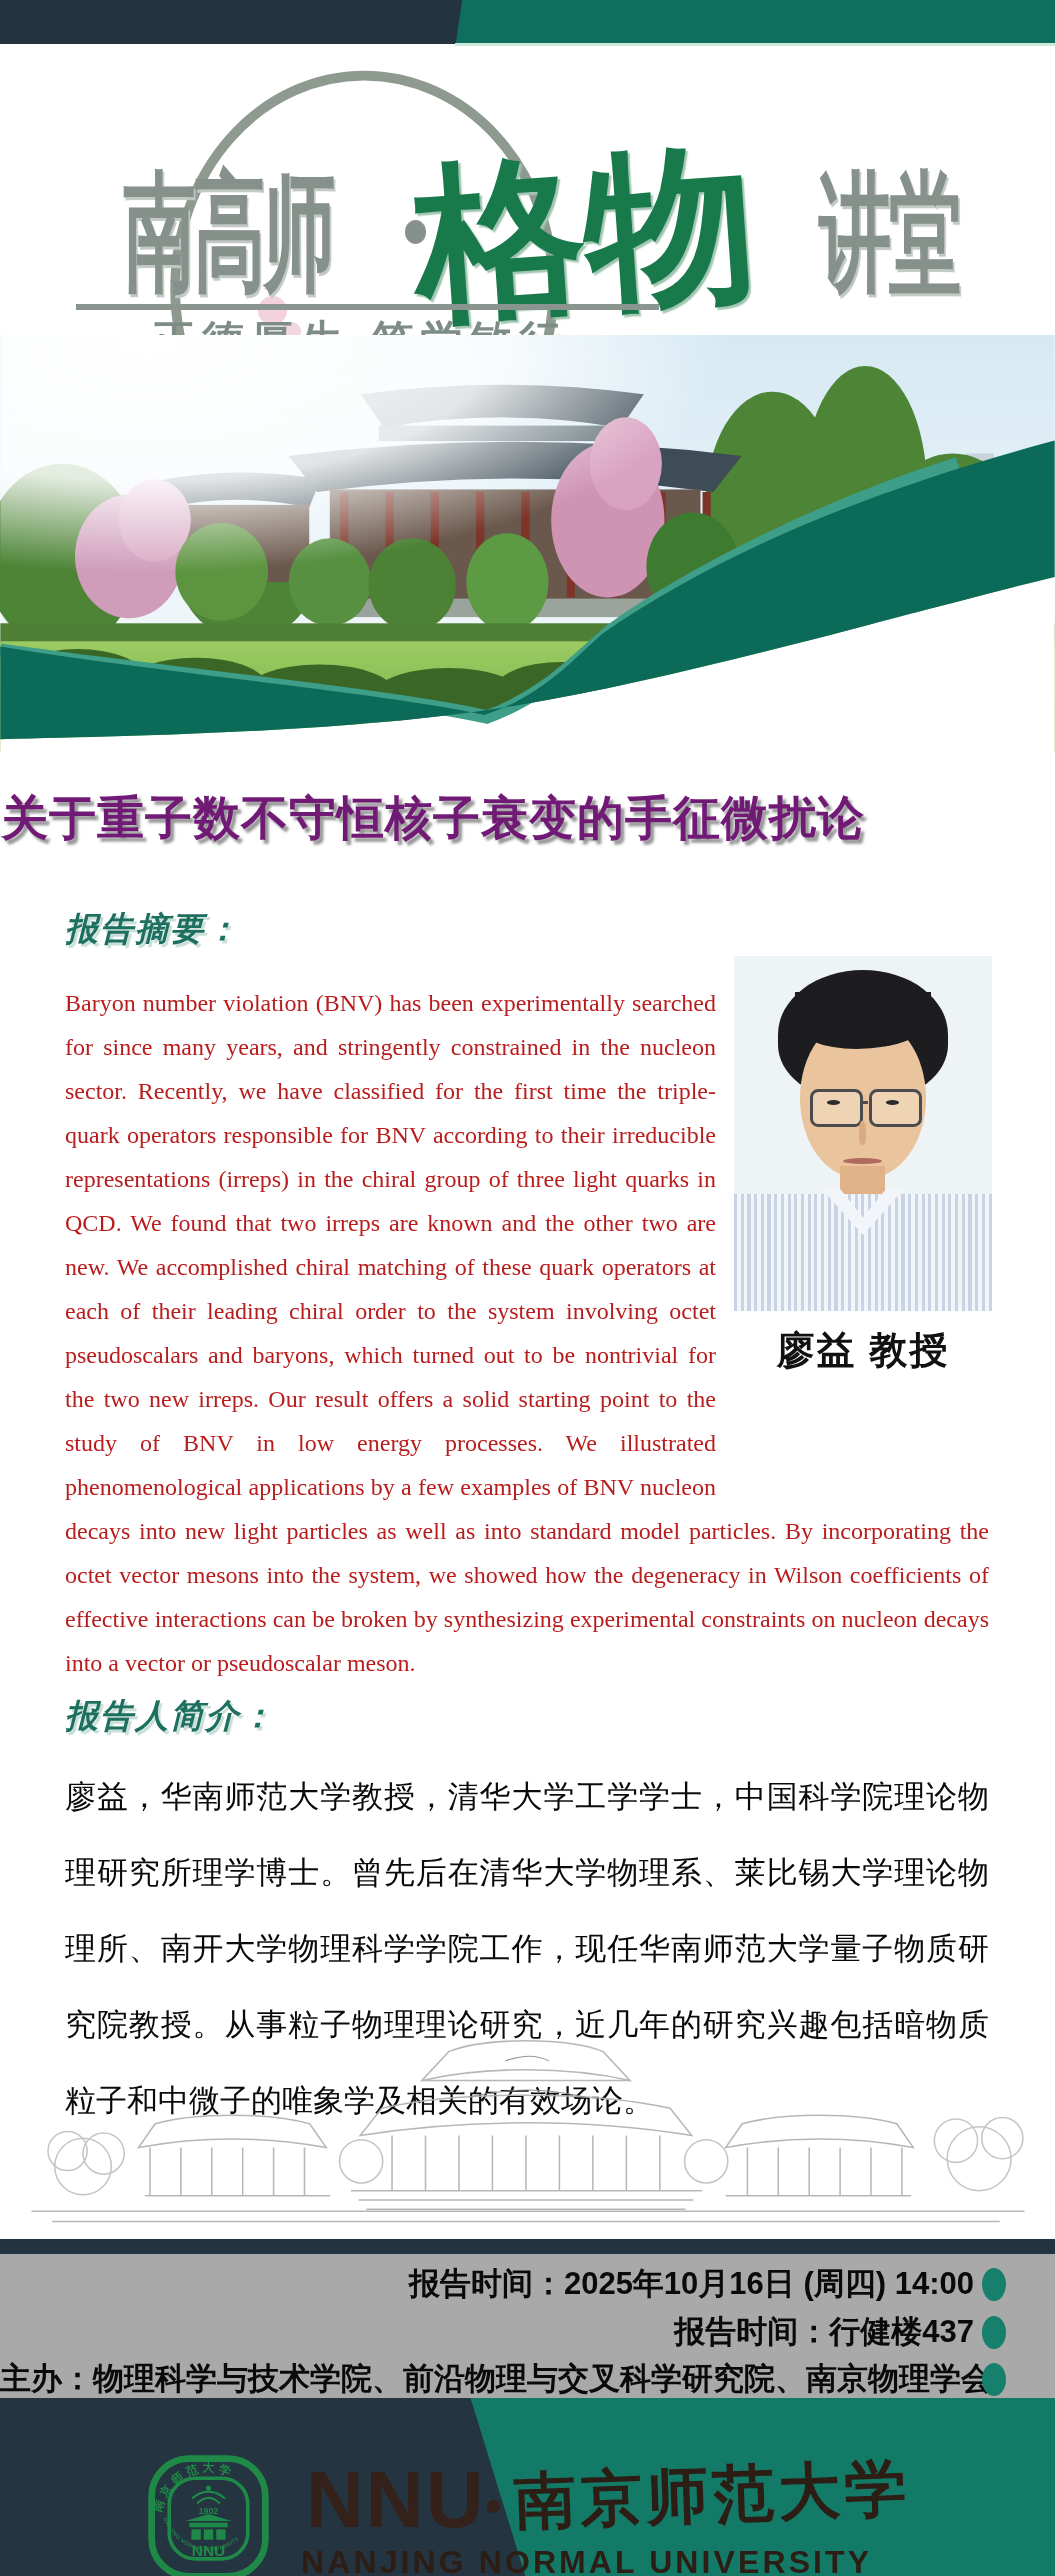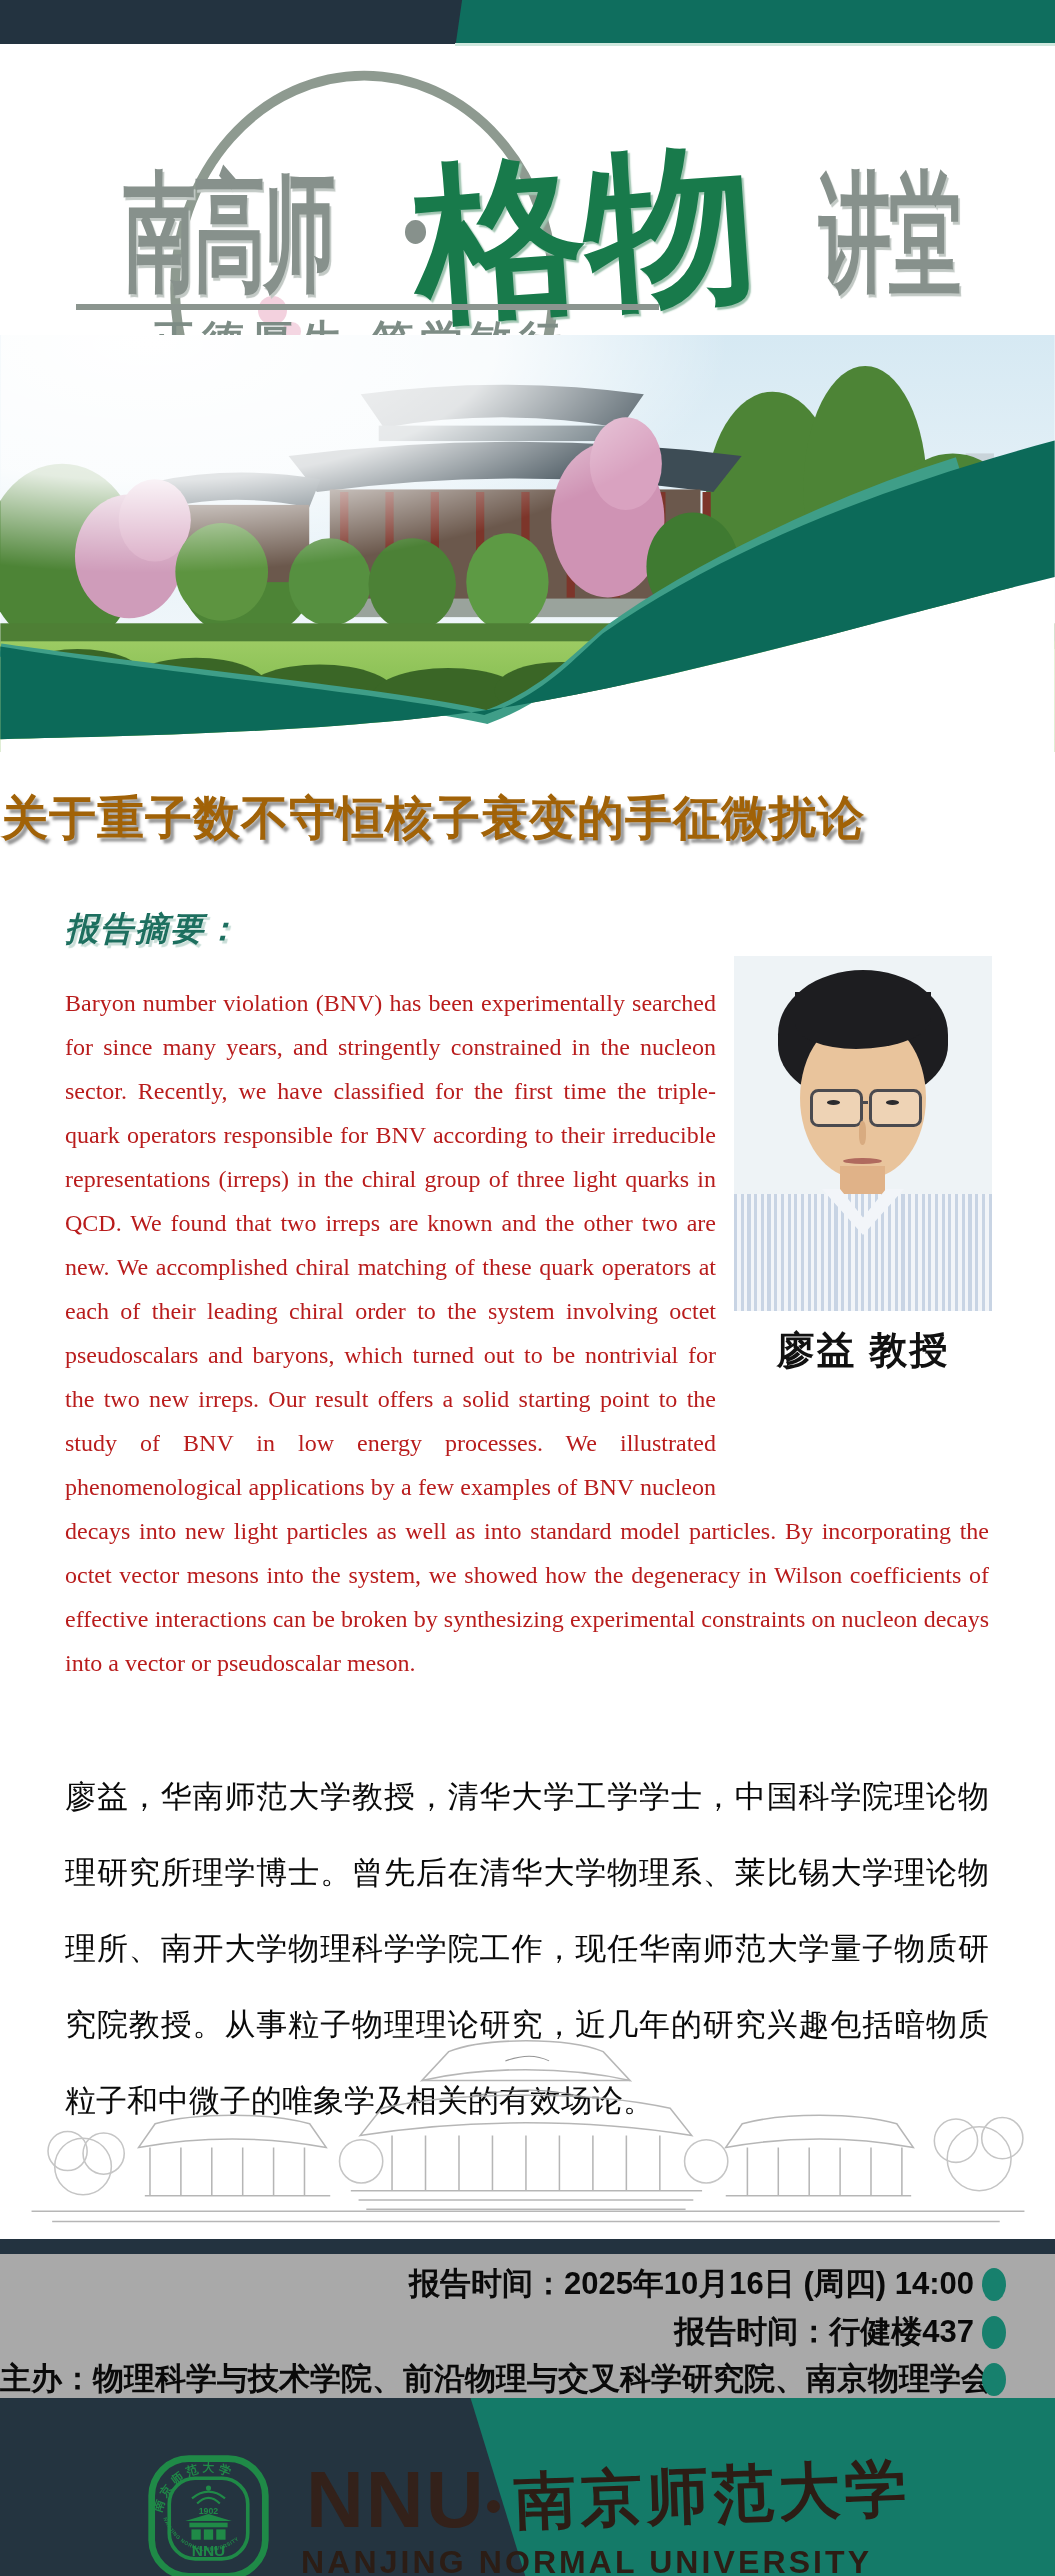--- a/index.html
+++ b/index.html
@@ -28,21 +28,21 @@
   .divider{left:76px;top:260px;width:583px;height:5.7px;background:#8b958f;}
   .motto{left:77px;top:269px;width:567px;text-align:center;color:#7d8c85;font-weight:bold;
          font-size:42px;letter-spacing:7.2px;font-family:"DejaVu Serif","Liberation Serif",serif;
          white-space:nowrap;}
   .blossom{border-radius:50%;background:#f0c5d6;}
 
   
   .photo-svg{left:0;top:335px;width:1055px;height:417px;}
 
   
-  .talk-title{left:0;top:787px;width:866px;text-align:center;color:#a16207;font-weight:900;
+  .talk-title{left:0;top:787px;width:866px;text-align:center;color:#701a75;font-weight:900;
               font-size:47px;letter-spacing:1px;white-space:nowrap;
               text-shadow:3.6px 4.1px 2.6px rgba(45,45,45,0.5);}
 
   
   .sec-heading{color:#1d6f5f;font-weight:bold;font-size:33px;letter-spacing:2.1px;
                text-shadow:2.6px 3.1px 1px #c9ded8;white-space:nowrap;font-style:italic;}
   .h-abstract{left:65px;top:907px;}
   .h-bio{left:65px;top:1694px;}
 
   
@@ -232,20 +232,21 @@
     <div class="abs sp-eye" style="left:93px;"></div>
     <div class="abs sp-eye" style="left:152px;"></div>
     <div class="abs sp-nose"></div>
     <div class="abs sp-mouth"></div>
     <div class="abs sp-neck"></div>
     <div class="abs sp-shirt"></div>
     <div class="abs sp-collar"></div>
   </div>
   <div class="abs speaker-caption">廖益 教授</div>
 
+  <div class="abs sec-heading h-bio">报告人简介：</div>
   <div class="abs bio-text">廖益，华南师范大学教授，清华大学工学学士，中国科学院理论物理研究所理学博士。曾先后在清华大学物理系、莱比锡大学理论物理所、南开大学物理科学学院工作，现任华南师范大学量子物质研究院教授。从事粒子物理理论研究，近几年的研究兴趣包括暗物质粒子和中微子的唯象学及相关的有效场论。</div>
 
   <svg class="abs sketch-svg" viewBox="0 0 1968 400">
     <g fill="none" stroke="#b3b3b3" stroke-width="3">
       <path d="M830,42 C900,14 1060,14 1130,42 L1182,98 C1060,70 900,70 778,98 Z"></path>
       <path d="M778,98 H1182"></path>
       <path d="M700,152 C850,118 1110,118 1260,152 L1302,205 C1100,172 860,172 658,205 Z"></path>
       <path d="M720,205 V312 M785,205 V312 M850,205 V312 M915,205 V312 M980,205 V312
                M1045,205 V312 M1110,205 V312 M1175,205 V312 M1240,205 V312"></path>
       <path d="M640,312 H1322 M655,330 H1305 M670,348 H1290"></path>

